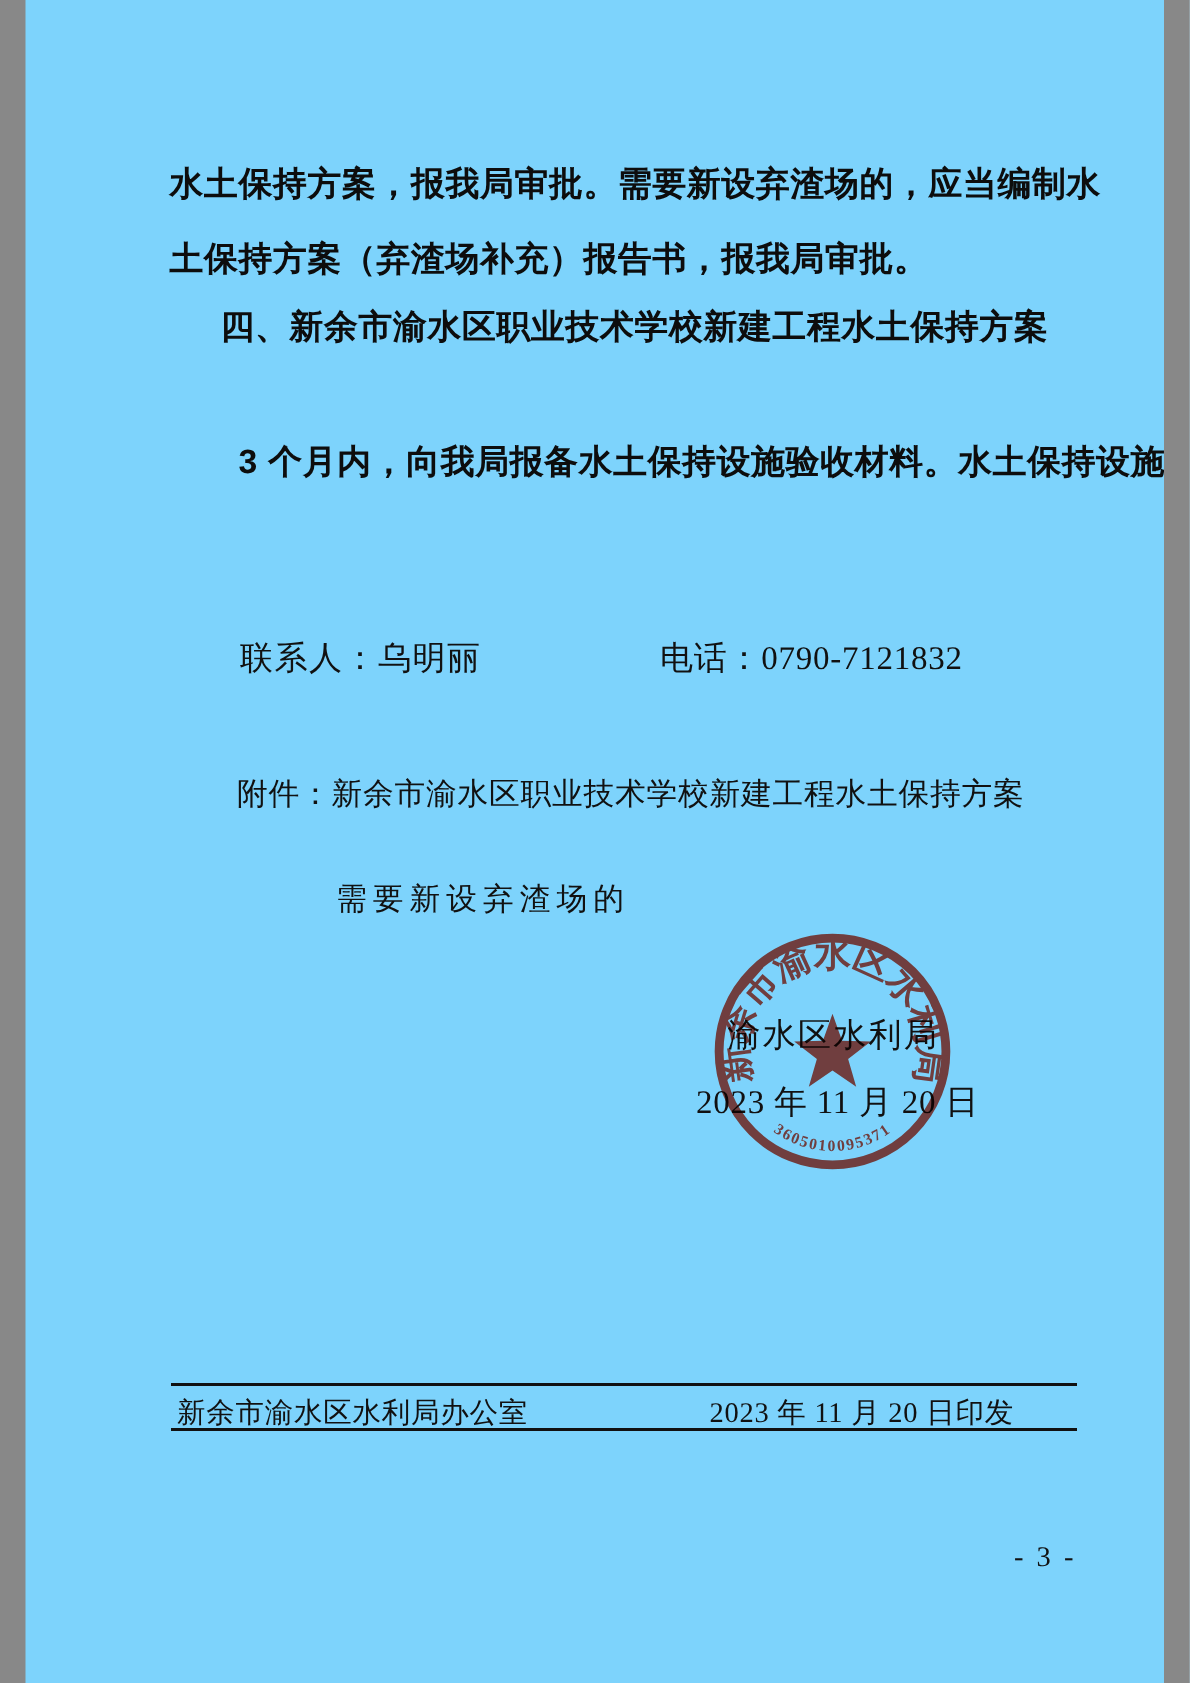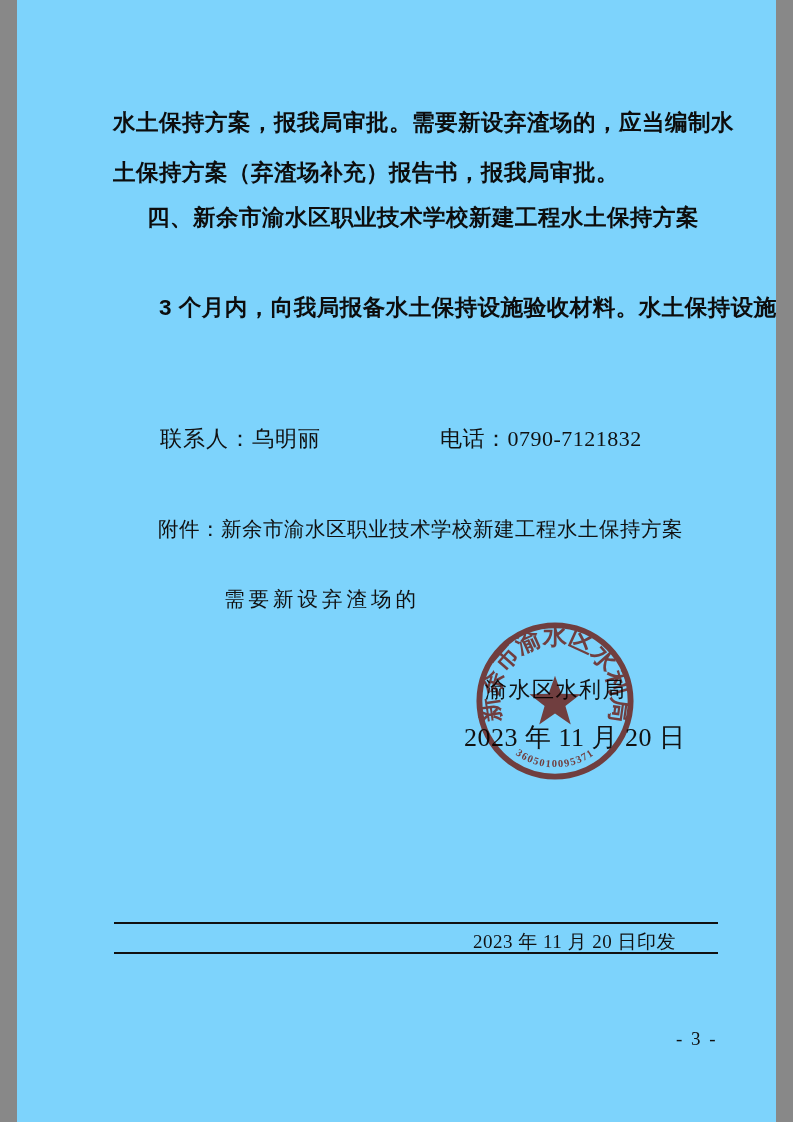--- a/index.html
+++ b/index.html
@@ -33,21 +33,21 @@
   
   .contact-person{position:absolute;left:143px;top:424px;font-size:22px;letter-spacing:1px;white-space:nowrap;}
   .contact-phone{position:absolute;left:423px;top:424px;font-size:22px;letter-spacing:0.5px;white-space:nowrap;text-align:center;}
 
   
   .attach-1{position:absolute;left:141px;top:515px;font-size:20.5px;letter-spacing:0.5px;white-space:nowrap;}
   .attach-2{position:absolute;left:207px;top:585px;font-size:20.5px;letter-spacing:4px;white-space:nowrap;}
 
   
   .sig-org{position:absolute;left:468px;top:675px;font-size:22px;letter-spacing:1.5px;white-space:nowrap;z-index:1;text-align:center;}
-  .sig-date{position:absolute;left:447px;top:720px;font-size:26px;letter-spacing:0.5px;white-space:nowrap;z-index:1;}
+  .sig-date{position:absolute;left:447px;top:720px;font-size:22px;letter-spacing:0.5px;white-space:nowrap;z-index:1;}
 
   
   .stamp{
     position:absolute;left:454px;top:617px;
     width:168px;height:168px;
     z-index:2;
     mix-blend-mode:multiply;
     opacity:0.92;
   }
 
@@ -91,18 +91,19 @@
       </text>
       <text font-size="12.5" font-family="Liberation Serif, serif" font-weight="bold" letter-spacing="1.5" fill="#e23b2e">
         <textPath href="#arcBottom" startOffset="50%" text-anchor="middle">3605010095371</textPath>
       </text>
       <polygon points="100,70 107.6,91.5 130.4,92.1 112.4,106.0 118.8,127.9 100,115 81.2,127.9 87.6,106.0 69.6,92.1 92.4,91.5" fill="#e23b2e">
       </polygon>
     </svg>
   </div>
 
   <div class="footer-rule fr-top"></div>
+  <div class="footer-left">新余市渝水区水利局办公室</div>
   <div class="footer-right">2023 年 11 月 20 日印发</div>
   <div class="footer-rule fr-bottom"></div>
 
   <div class="page-num">- 3 -</div>
 
 </div>
 
 </body></html>

